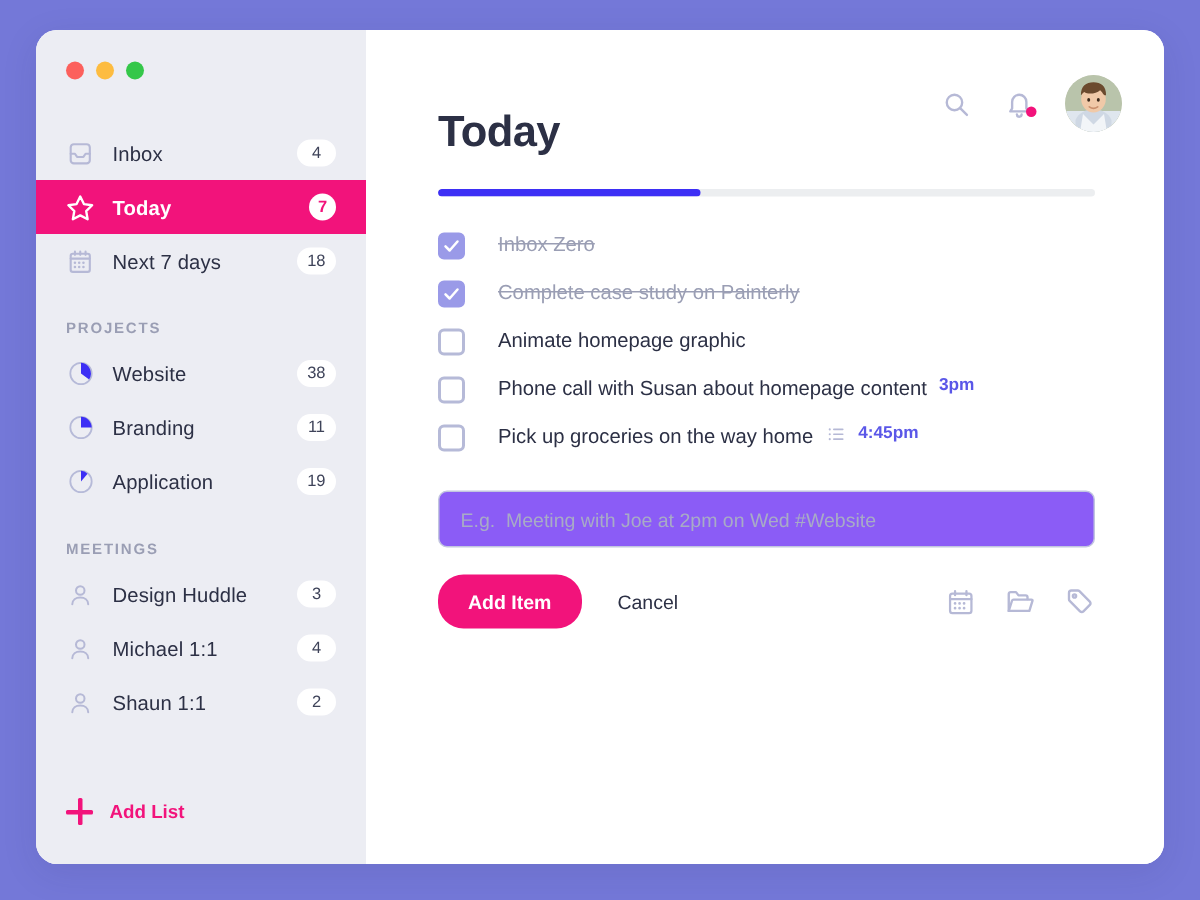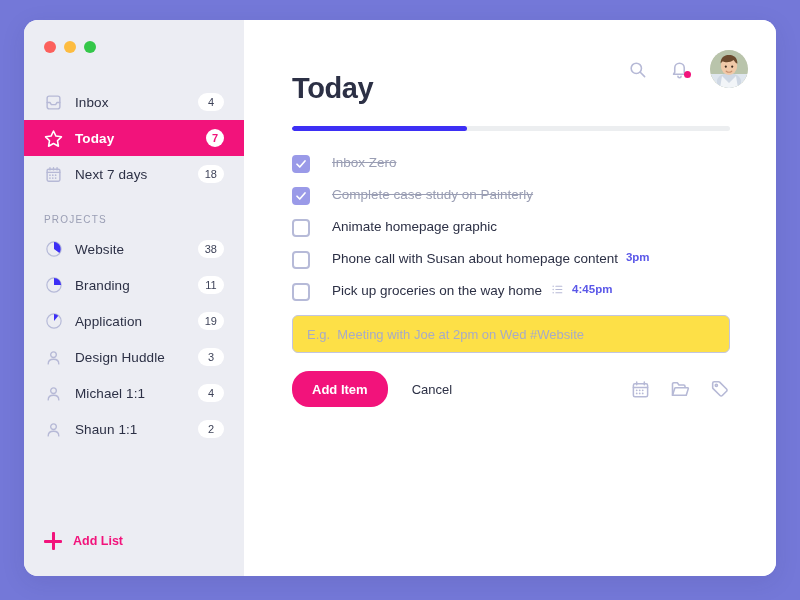--- a/index.html
+++ b/index.html
@@ -105,20 +105,21 @@
     font-size: 11px;
   }
 
   .section-title {
     font-size: 10px;
     letter-spacing: 1.2px;
     color: #9a9eb4;
     padding: 0 20px;
     margin: 22px 0 6px 0;
     text-transform: uppercase;
+    font-weight: bold;
   }
 
   .sidebar-footer {
     margin-top: auto;
     padding: 0 36px 26px 20px;
     display: flex;
     align-items: center;
     gap: 11px;
     cursor: pointer;
   }
@@ -249,25 +250,26 @@
   }
   .list-glyph {
     margin-left: 9px;
     color: #b6b9d6;
     display: flex;
     align-items: center;
   }
 
   
   .composer-input {
+    margin-top: 12px;
     width: 438px;
     height: 38px;
     border: 1.5px solid #c2c5e0;
     border-radius: 6px;
-    background: #fde047;
+    background: #8b5cf6;
     display: flex;
     align-items: center;
     padding: 0 14px;
   }
   .composer-input input {
     border: 0;
     outline: 0;
     width: 100%;
     font-family: "Liberation Sans", sans-serif;
     font-size: 13px;
@@ -391,20 +393,21 @@
           <svg width="18" height="18" viewBox="0 0 24 24">
             <circle cx="12" cy="12" r="9.5" fill="none" stroke="#b6bad8" stroke-width="1.6"></circle>
             <path d="M12 12 L12 2.5 A9.5 9.5 0 0 1 17.8 5.0 Z" fill="#3d2ff5"></path>
           </svg>
         </span>
         <span class="label">Application</span>
         <span class="badge">19</span>
       </div>
     </div>
 
+    <div class="section-title">MEETINGS</div>
 
     <div>
       <div class="nav-item">
         <span class="icon">
           <svg width="17" height="17" viewBox="0 0 24 24" fill="none" stroke="currentColor" stroke-width="1.9" stroke-linecap="round">
             <circle cx="12" cy="8" r="4"></circle>
             <path d="M4.5 21c0-4.2 3.4-6.5 7.5-6.5s7.5 2.3 7.5 6.5"></path>
           </svg>
         </span>
         <span class="label">Design Huddle</span>

